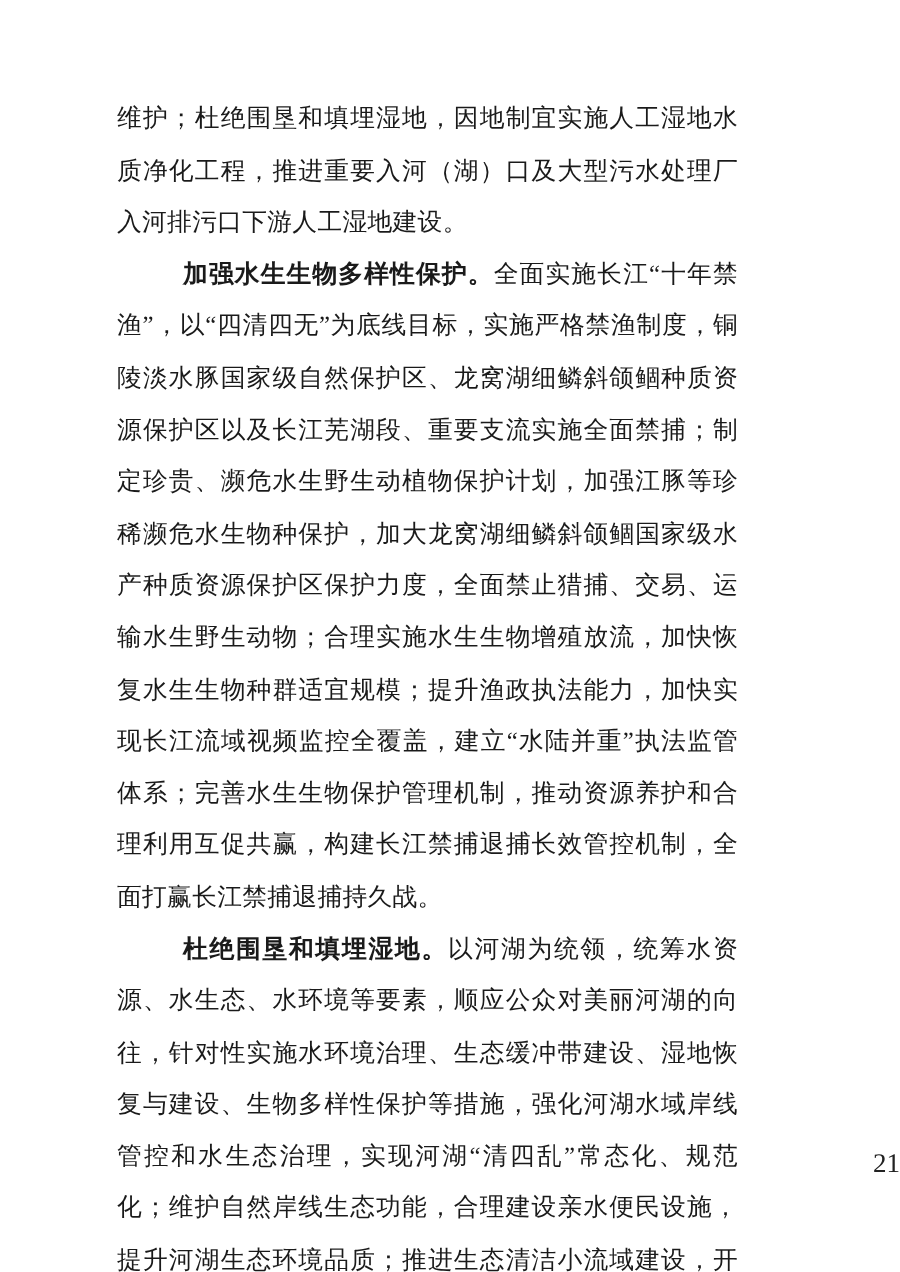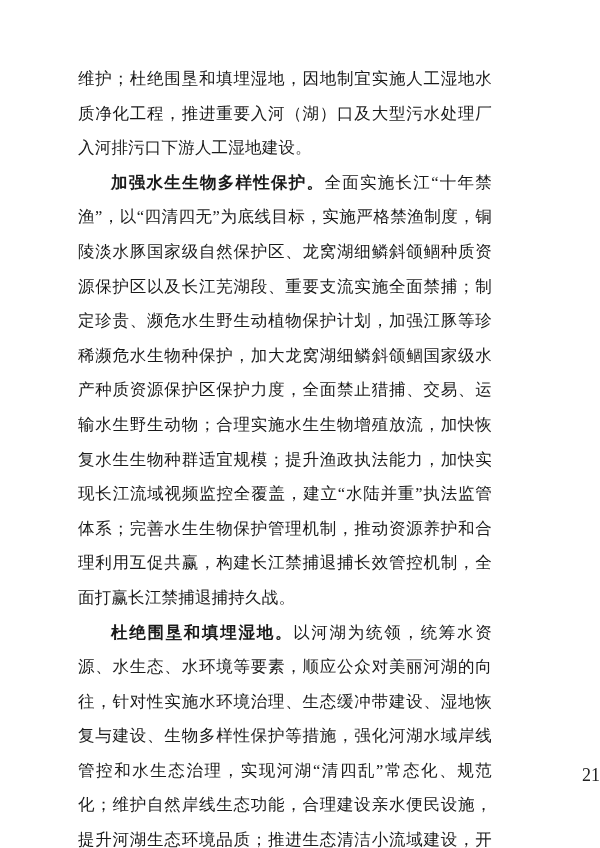--- a/index.html
+++ b/index.html
@@ -31,20 +31,21 @@
   .para {
     margin: 0;
     text-indent: 0;
     letter-spacing: 0.2px;
   }
   .para.indent {
     text-indent: 2em;
   }
   .bold-lead {
     font-weight: bold;
+    margin-left: 11px;
   }
   .page-number {
     position: absolute;
     left: 0;
     right: 0;
     bottom: 62px;
     text-align: right;
     font-size: 18px;
     color: #222;
     font-family: "Liberation Serif", "DejaVu Serif", serif;

